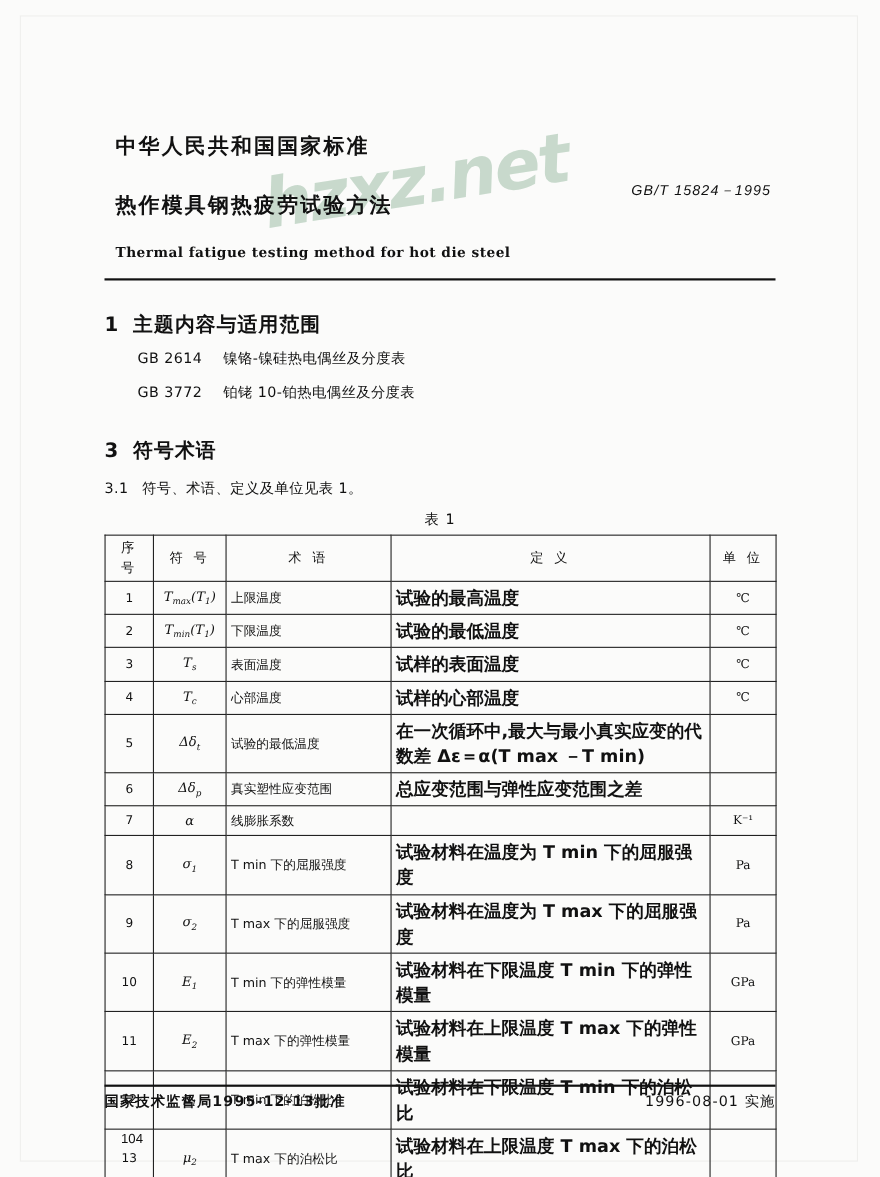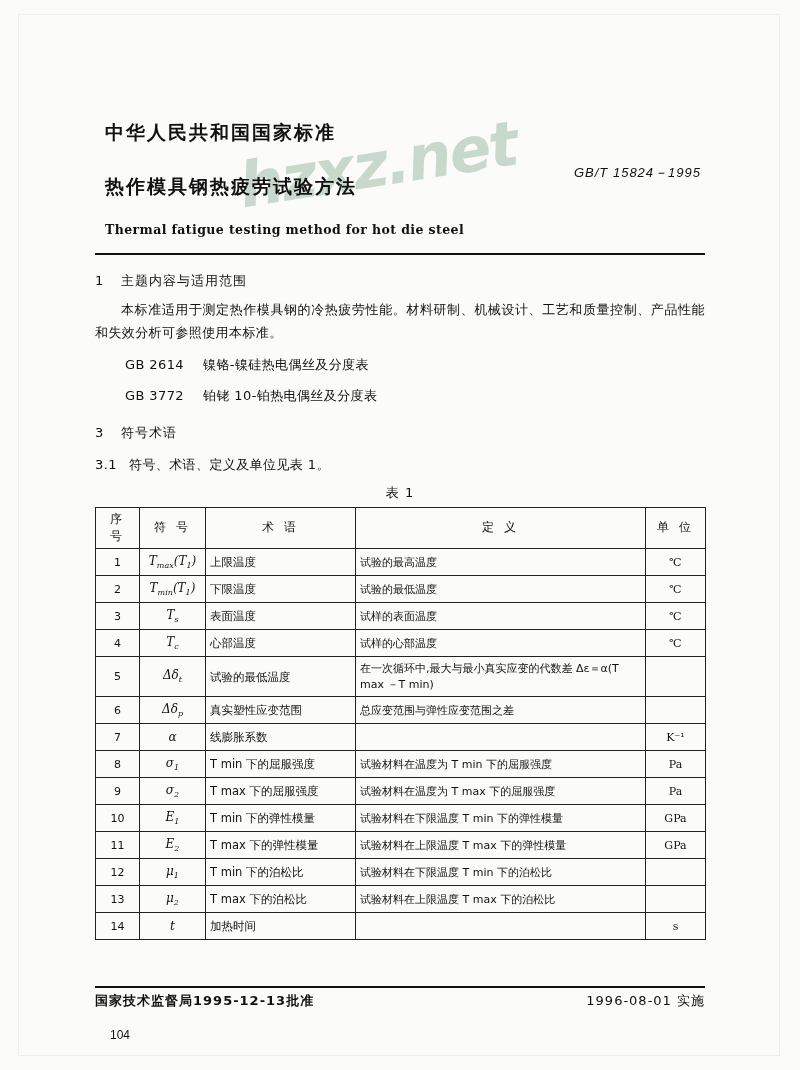--- a/index.html
+++ b/index.html
@@ -48,22 +48,22 @@
     font-family:"DejaVu Serif","Liberation Serif",serif;
     letter-spacing:0.4px;
   }
   .rule{
     margin-top:16px;
     border-top:2px solid #111;
     width:610px;
   }
   
   .sec{
-    margin-top:17px;
-    font-size:13px;font-weight:normal;
+    margin-top:28px;
+    font-size:18px;font-weight:bold;
     letter-spacing:1px;
   }
   .sec .num{display:inline-block;width:26px;}
   .para{
     margin-top:9px;
     font-size:13px;line-height:1.75;
     text-align:justify;
     text-indent:2em;
     letter-spacing:0.4px;
   }
@@ -101,21 +101,21 @@
   table.spec th{
     font-weight:normal;
     text-align:center;
     letter-spacing:3px;
     font-size:12px;
     height:24px;
   }
   td.c{text-align:center;}
   td.sym{text-align:center;font-family:"DejaVu Serif","Liberation Serif",serif;font-style:italic;font-size:12px;}
   td.term{padding-left:10px;font-size:11.5px;}
-  td.def{padding-left:8px;font-size:11px;}
+  td.def{padding-left:8px;font-size:16px;font-weight:bold;}
   td.unit{text-align:center;font-size:11px;font-family:"DejaVu Serif","Liberation Serif",serif;}
   .it{font-family:"DejaVu Serif","Liberation Serif",serif;font-style:italic;}
   sub{font-size:8px;}
   .rowh{height:27px;}
   .rowh2{height:40px;}
   
   .footrule{
     position:absolute;left:95px;top:986px;width:610px;
     border-top:2px solid #111;
   }
@@ -157,21 +157,20 @@
 
     <div class="nat-std">中华人民共和国国家标准</div>
     <div class="std-no">GB/T 15824－1995</div>
     <div class="title-cn">热作模具钢热疲劳试验方法</div>
     <div class="title-en">Thermal fatigue testing method for hot die steel</div>
     <div class="rule"></div>
 
     <div class="sec">
       <span class="num">1</span><span>主题内容与适用范围</span>
     </div>
-    <div class="para">本标准适用于测定热作模具钢的冷热疲劳性能。材料研制、机械设计、工艺和质量控制、产品性能和失效分析可参照使用本标准。</div>
 
     <div class="refline">
       <span class="code">GB 2614</span><span>镍铬-镍硅热电偶丝及分度表</span>
     </div>
     <div class="refline">
       <span class="code">GB 3772</span><span>铂铑 10-铂热电偶丝及分度表</span>
     </div>
 
     <div class="sec">
       <span class="num">3</span><span>符号术语</span>

